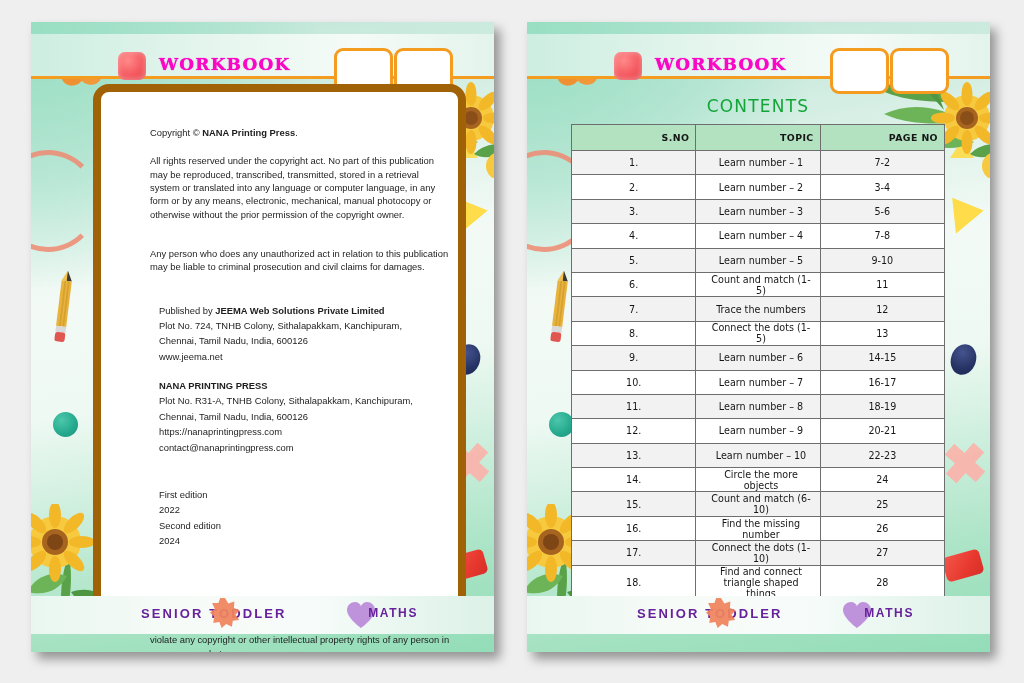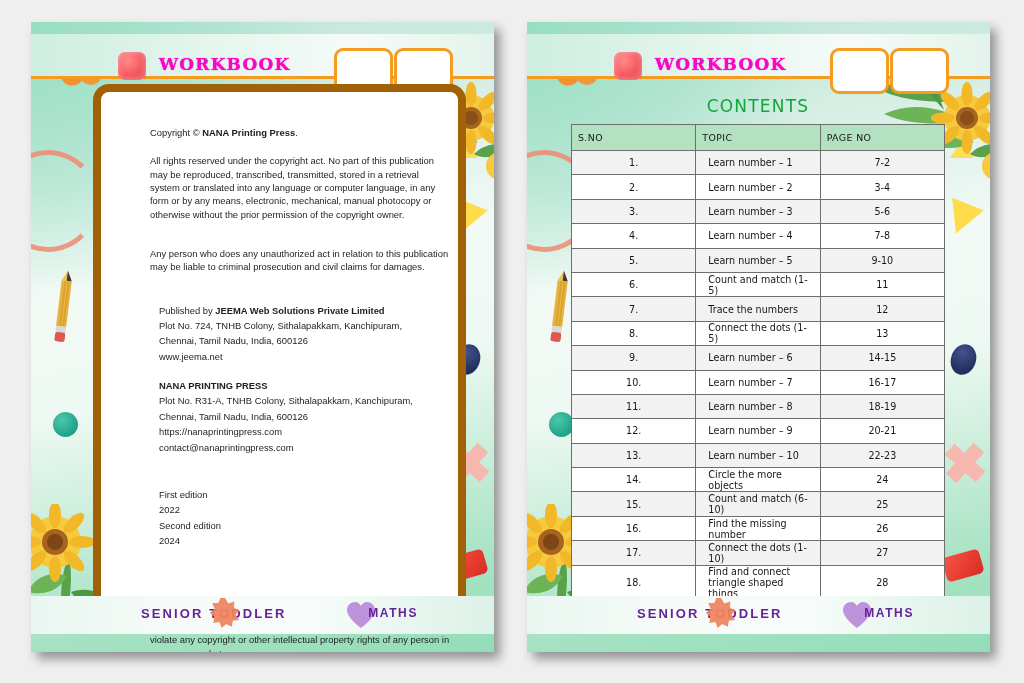--- a/index.html
+++ b/index.html
@@ -111,26 +111,26 @@
     position:absolute;left:8px;top:44px;width:374px;
     border-collapse:collapse;table-layout:fixed;
     font-family:"DejaVu Sans",sans-serif;
   }
   table.toc th,table.toc td{
     border:1.6px solid #6e6e6e;
     height:24.4px;padding:0 6px;font-size:9.6px;color:#161616;
     box-sizing:border-box;
   }
   table.toc th{
-    background:#b3e2c0;font-weight:normal;text-align:left;
+    background:#b3e2c0;font-weight:bold;text-align:right;
     letter-spacing:.4px;font-size:9.4px;height:26px;
   }
   table.toc td.sn{width:62px;text-align:center;}
   table.toc td.pg{width:64px;text-align:center;}
-  table.toc td.tp{text-align:left;padding-left:12px;}
+  table.toc td.tp{text-align:center;padding-left:12px;}
   table.toc tr:nth-child(odd) td{background:#f2f2f2;}
   table.toc tr:nth-child(even) td{background:#ffffff;}
 
   
   .dec{position:absolute;pointer-events:none;}
 
   .coral-arc{
     left:-34px;top:128px;width:92px;height:92px;border-radius:50%;
     border:5px solid #f08a72;border-right-color:transparent;border-top-color:#f08a72;
     opacity:.85;

